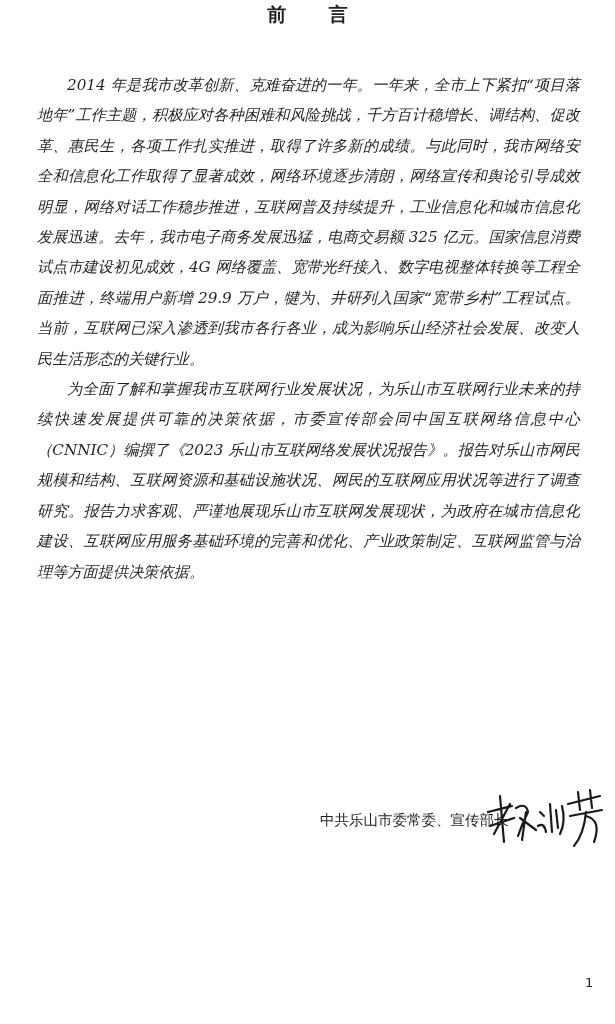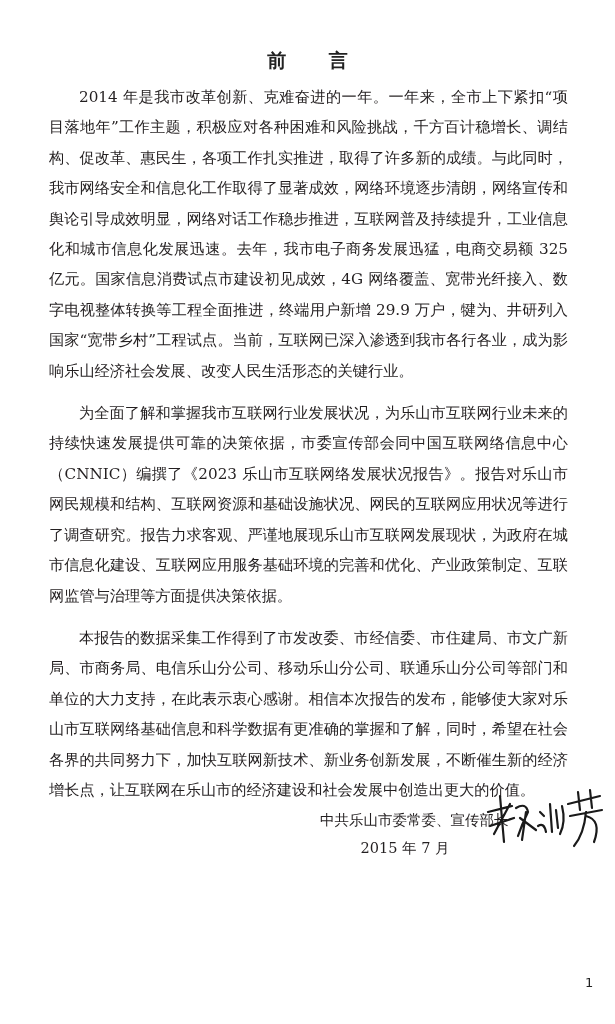--- a/index.html
+++ b/index.html
@@ -1,44 +1,42 @@
 <!DOCTYPE html>
 <html><head>
 <meta charset="utf-8">
 <style>
   html, body { margin: 0; padding: 0; background: #ffffff; }
   body { width: 615px; height: 1024px; position: relative; overflow: hidden;
          font-family: "DejaVu Serif", "Liberation Serif", serif; color: #231f20; }
   .title { position: absolute; top: 2px; left: 0; width: 615px; text-align: center;
            font-family: "DejaVu Sans", sans-serif; font-size: 19px; letter-spacing: 18px;
-           font-weight: bold; color: #222; padding-left: 18px; box-sizing: border-box; margin-top: 46px; }
+           font-weight: bold; color: #222; padding-left: 18px; box-sizing: border-box; }
   .body-text { position: absolute; left: 37px; top: 70px; width: 543px; }
-  .para { margin: 12px; font-size: 15.2px; line-height: 30.4px; text-indent: 30px;
-          text-align: justify; }
+  .para { margin: 0; font-size: 15.2px; line-height: 30.4px; text-indent: 30px;
+          text-align: justify; font-style: italic; }
   .sign-block { position: absolute; top: 806px; left: 320px; width: 170px; text-align: center;
                 font-size: 14.5px; line-height: 28px; }
   .sign-org { white-space: nowrap; }
   .signature { position: absolute; left: 482px; top: 782px; width: 125px; height: 72px; }
   .page-number { position: absolute; left: 585px; top: 975px; font-family: "DejaVu Sans", sans-serif;
                  font-size: 13px; color: #222; }
 </style>
 </head>
 <body>
 
 <div class="title">前  言</div>
 
 <div class="body-text">
   <p class="para">2014 年是我市改革创新、克难奋进的一年。一年来，全市上下紧扣“项目落地年”工作主题，积极应对各种困难和风险挑战，千方百计稳增长、调结构、促改革、惠民生，各项工作扎实推进，取得了许多新的成绩。与此同时，我市网络安全和信息化工作取得了显著成效，网络环境逐步清朗，网络宣传和舆论引导成效明显，网络对话工作稳步推进，互联网普及持续提升，工业信息化和城市信息化发展迅速。去年，我市电子商务发展迅猛，电商交易额 325 亿元。国家信息消费试点市建设初见成效，4G 网络覆盖、宽带光纤接入、数字电视整体转换等工程全面推进，终端用户新增 29.9 万户，犍为、井研列入国家“宽带乡村”工程试点。当前，互联网已深入渗透到我市各行各业，成为影响乐山经济社会发展、改变人民生活形态的关键行业。</p>
   <p class="para">为全面了解和掌握我市互联网行业发展状况，为乐山市互联网行业未来的持续快速发展提供可靠的决策依据，市委宣传部会同中国互联网络信息中心（CNNIC）编撰了《2023 乐山市互联网络发展状况报告》。报告对乐山市网民规模和结构、互联网资源和基础设施状况、网民的互联网应用状况等进行了调查研究。报告力求客观、严谨地展现乐山市互联网发展现状，为政府在城市信息化建设、互联网应用服务基础环境的完善和优化、产业政策制定、互联网监管与治理等方面提供决策依据。</p>
-  <p class="para">本报告的数据采集工作得到了市发改委、市经信委、市住建局、市文广新局、市商务局、电信乐山分公司、移动乐山分公司、联通乐山分公司等部门和单位的大力支持，在此表示衷心感谢。相信本次报告的发布，能够使大家对乐山市互联网络基础信息和科学数据有更准确的掌握和了解，同时，希望在社会各界的共同努力下，加快互联网新技术、新业务创新发展，不断催生新的经济增长点，让互联网在乐山市的经济建设和社会发展中创造出更大的价值。</p>
 </div>
 
 <div class="sign-block">
   <div class="sign-org">中共乐山市委常委、宣传部长</div>
-  <div>2015 年 7 月</div>
 </div>
 
 <svg class="signature" viewBox="0 0 125 72">
   <g fill="none" stroke="#1a1a1a" stroke-width="2.2" stroke-linecap="round" stroke-linejoin="round">
     <path d="M6 30 L30 24 M18 14 L22 60 M8 44 L32 36 M12 52 L28 22"></path>
     <path d="M34 26 Q44 20 46 30 Q40 42 36 54 M38 36 L54 48 M44 30 L40 58"></path>
     <path d="M58 30 L62 34 M56 44 Q62 40 64 50 M68 22 L70 50 M74 28 L76 46 M80 24 Q84 40 78 52"></path>
     <path d="M86 22 L118 14 M96 10 L98 28 M108 8 L110 26 M88 34 L120 28 M104 30 Q102 52 92 64 M104 34 Q120 38 112 60"></path>
   </g>
 </svg>

